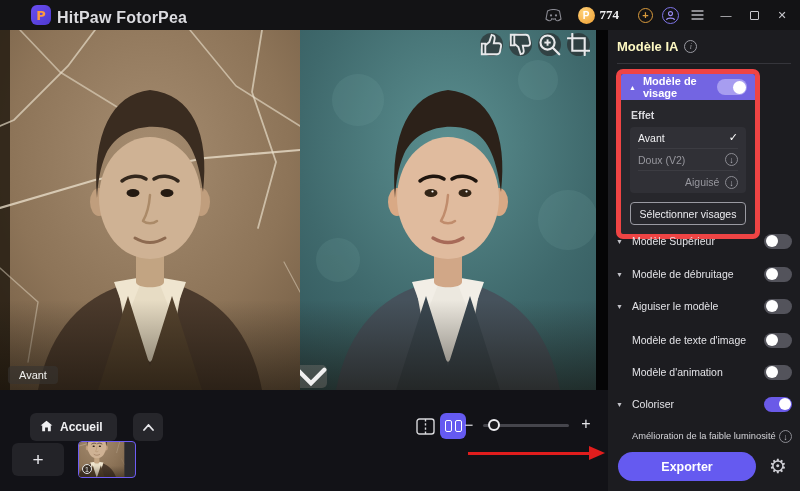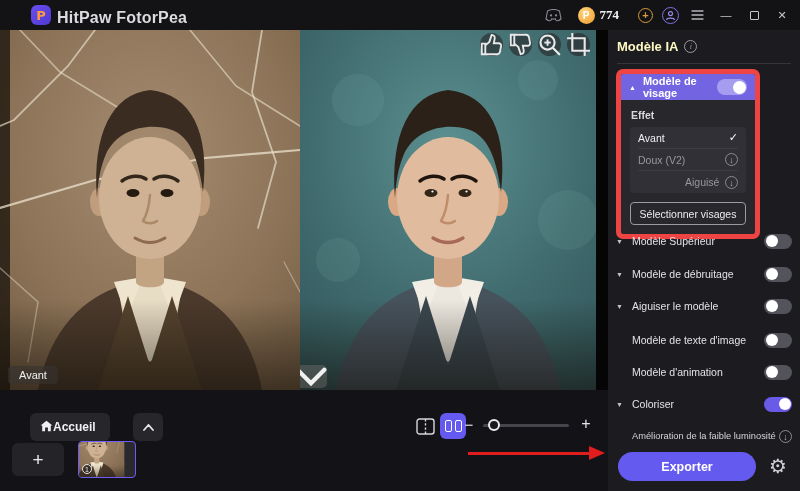--- a/index.html
+++ b/index.html
@@ -27,21 +27,21 @@
   .photo svg { display:block; width:100%; height:100%; }
   .photo-before { left:0; width:300px; }
   .photo-after { left:300px; width:296px; }
   .avant-chip { position:absolute; left:8px; bottom:6px; padding:3px 11px; background:rgba(55,52,48,.62); border-radius:4px; font-size:11px; color:#f0f0ee; }
   .photo-actions { position:absolute; top:3px; right:6px; display:flex; gap:6px; }
   .pa-btn { width:23px; height:23px; border-radius:50%; background:rgba(38,38,40,.62); display:flex; align-items:center; justify-content:center; }
   .collapse-chip { position:absolute; left:-5px; bottom:2px; width:32px; height:23px; border-radius:5px; background:rgba(125,120,115,.38); display:flex; align-items:center; justify-content:center; }
 
   
   .bottombar { position:absolute; left:0; top:390px; width:608px; height:101px; background:#121217; }
-  .home-btn { position:absolute; left:30px; top:23px; height:28px; padding:0 14px 0 10px; border-radius:6px; background:#26262b; display:flex; align-items:center; }
+  .home-btn { position:absolute; left:30px; top:23px; height:28px; padding:0 14px 0 10px; border-radius:6px; background:#26262b; display:flex; align-items:center; gap:7px; }
   .home-btn b { font-size:12px; color:#f0f0f2; }
   .panel-collapse { position:absolute; left:133px; top:23px; width:30px; height:28px; border-radius:6px; background:#26262b; display:flex; align-items:center; justify-content:center; }
   .view-split { position:absolute; left:414px; top:26px; width:22px; height:20px; display:flex; align-items:center; justify-content:center; }
   .view-side { position:absolute; left:440px; top:23px; width:26px; height:26px; border-radius:6px; background:#655af0; display:flex; align-items:center; justify-content:center; gap:3px; }
   .view-side i { width:7px; height:12px; border:1.6px solid #fff; border-radius:2px; }
   .zoom-minus { position:absolute; left:458px; top:26px; width:22px; text-align:center; font-size:15px; color:#e6e6ea; }
   .slider { position:absolute; left:483px; top:34px; width:86px; height:3px; background:#45454c; border-radius:2px; }
   .slider-knob { position:absolute; left:5px; top:-5px; width:12px; height:12px; border-radius:50%; border:2px solid #ececf0; background:#1a1a1e; }
   .zoom-plus { position:absolute; left:575px; top:25px; width:22px; text-align:center; font-size:16px; color:#e6e6ea; }
   .add-btn { position:absolute; left:12px; top:53px; width:52px; height:33px; border-radius:6px; background:#232328; color:#e8e8ec; font-size:19px; display:flex; align-items:center; justify-content:center; font-weight:300; }

